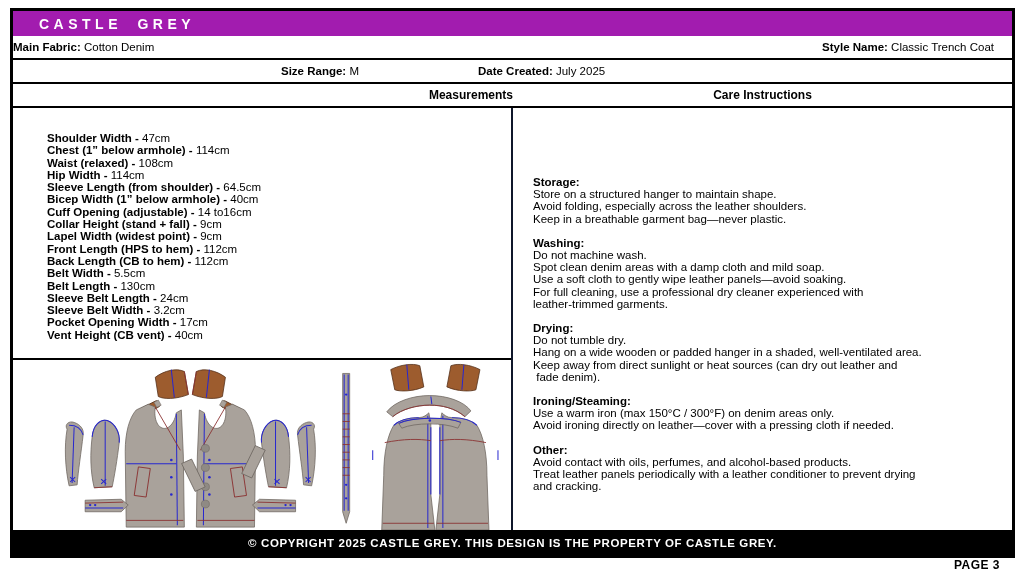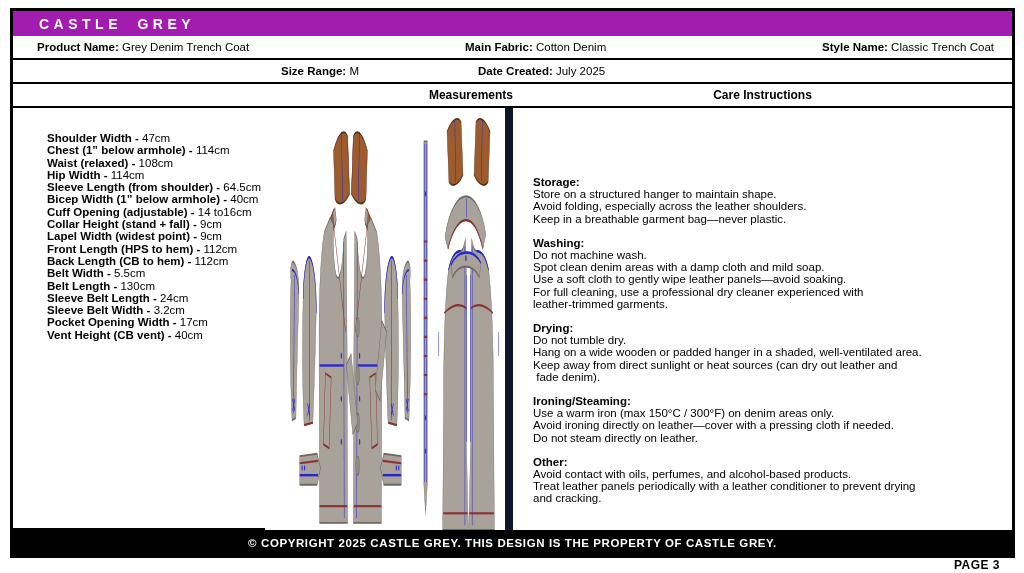--- a/index.html
+++ b/index.html
@@ -10,21 +10,21 @@
   .irow b{white-space:pre;}
   .r1c1{flex:0 0 452px;padding-left:24px;box-sizing:border-box;white-space:pre;}
   .r1c2{flex:0 0 330px;white-space:pre;}
   .r1c3{flex:1;text-align:right;padding-right:18px;white-space:pre;}
   .r2c1{margin-left:268px;white-space:pre;}
   .r2c2{margin-left:119px;white-space:pre;}
   .hrow{border-bottom:2px solid #000;display:flex;align-items:center;font-size:12px;font-weight:bold;flex:0 0 22px;}
   .hc1{width:500px;text-align:right;}
   .hc2{flex:1;text-align:center;}
   .content{flex:1;display:flex;min-height:0;}
-  .leftcol{width:500px;flex:0 0 500px;border-right:8px solid #0f172a;box-sizing:border-box;display:flex;flex-direction:row;}
+  .leftcol{width:500px;flex:0 0 500px;border-right:2px solid #0f172a;box-sizing:border-box;display:flex;flex-direction:column;}
   .meas{flex:0 0 252px;border-bottom:2px solid #000;box-sizing:border-box;padding:24px 0 0 34px;font-size:11.5px;line-height:12.3px;}
   .m-line{white-space:pre;}
   .sketch{flex:1;position:relative;}
   .sketch svg{position:absolute;left:0;top:0;width:100%;height:100%;}
   .rightcol{flex:1;padding:35px 0 0 20px;font-size:11.5px;line-height:12.2px;box-sizing:border-box;margin-top:33px;}
   .care-sec{margin-bottom:12px;}
   .care-title{font-weight:bold;}
   .care-line{white-space:pre;}
   .footer{flex:0 0 25px;background:#000;color:#fff;display:flex;align-items:center;justify-content:center;font-size:11.5px;font-weight:bold;letter-spacing:0.6px;}
   .pagenum{position:absolute;right:24px;top:558px;font-size:12px;font-weight:bold;letter-spacing:0.5px;}
@@ -41,21 +41,20 @@
 </head>
 <body>
 
 <div class="doc">
 
   <div class="titlebar">
     <span>CASTLE GREY</span>
   </div>
 
   <div class="irow">
-    <div class="r1c1"><b>Product Name: </b><span>Grey Denim Trench Coat</span></div>
     <div class="r1c2"><b>Main Fabric: </b><span>Cotton Denim</span></div>
     <div class="r1c3"><b>Style Name: </b><span>Classic Trench Coat</span></div>
   </div>
 
   <div class="irow">
     <div class="r2c1"><b>Size Range: </b><span>M</span></div>
     <div class="r2c2"><b>Date Created: </b><span>July 2025</span></div>
   </div>
 
   <div class="hrow">
@@ -216,21 +215,20 @@
             <div class="care-line">Hang on a wide wooden or padded hanger in a shaded, well-ventilated area.</div>
             <div class="care-line">Keep away from direct sunlight or heat sources (can dry out leather and</div>
             <div class="care-line"> fade denim).</div>
           </div>
       </div>
       <div class="care-sec">
         <div class="care-title">Ironing/Steaming:</div>
         <div>
             <div class="care-line">Use a warm iron (max 150°C / 300°F) on denim areas only.</div>
             <div class="care-line">Avoid ironing directly on leather—cover with a pressing cloth if needed.</div>
-            <div class="care-line">Do not steam directly on leather.</div>
           </div>
       </div>
       <div class="care-sec">
         <div class="care-title">Other:</div>
         <div>
             <div class="care-line">Avoid contact with oils, perfumes, and alcohol-based products.</div>
             <div class="care-line">Treat leather panels periodically with a leather conditioner to prevent drying</div>
             <div class="care-line">and cracking.</div>
           </div>
       </div>

